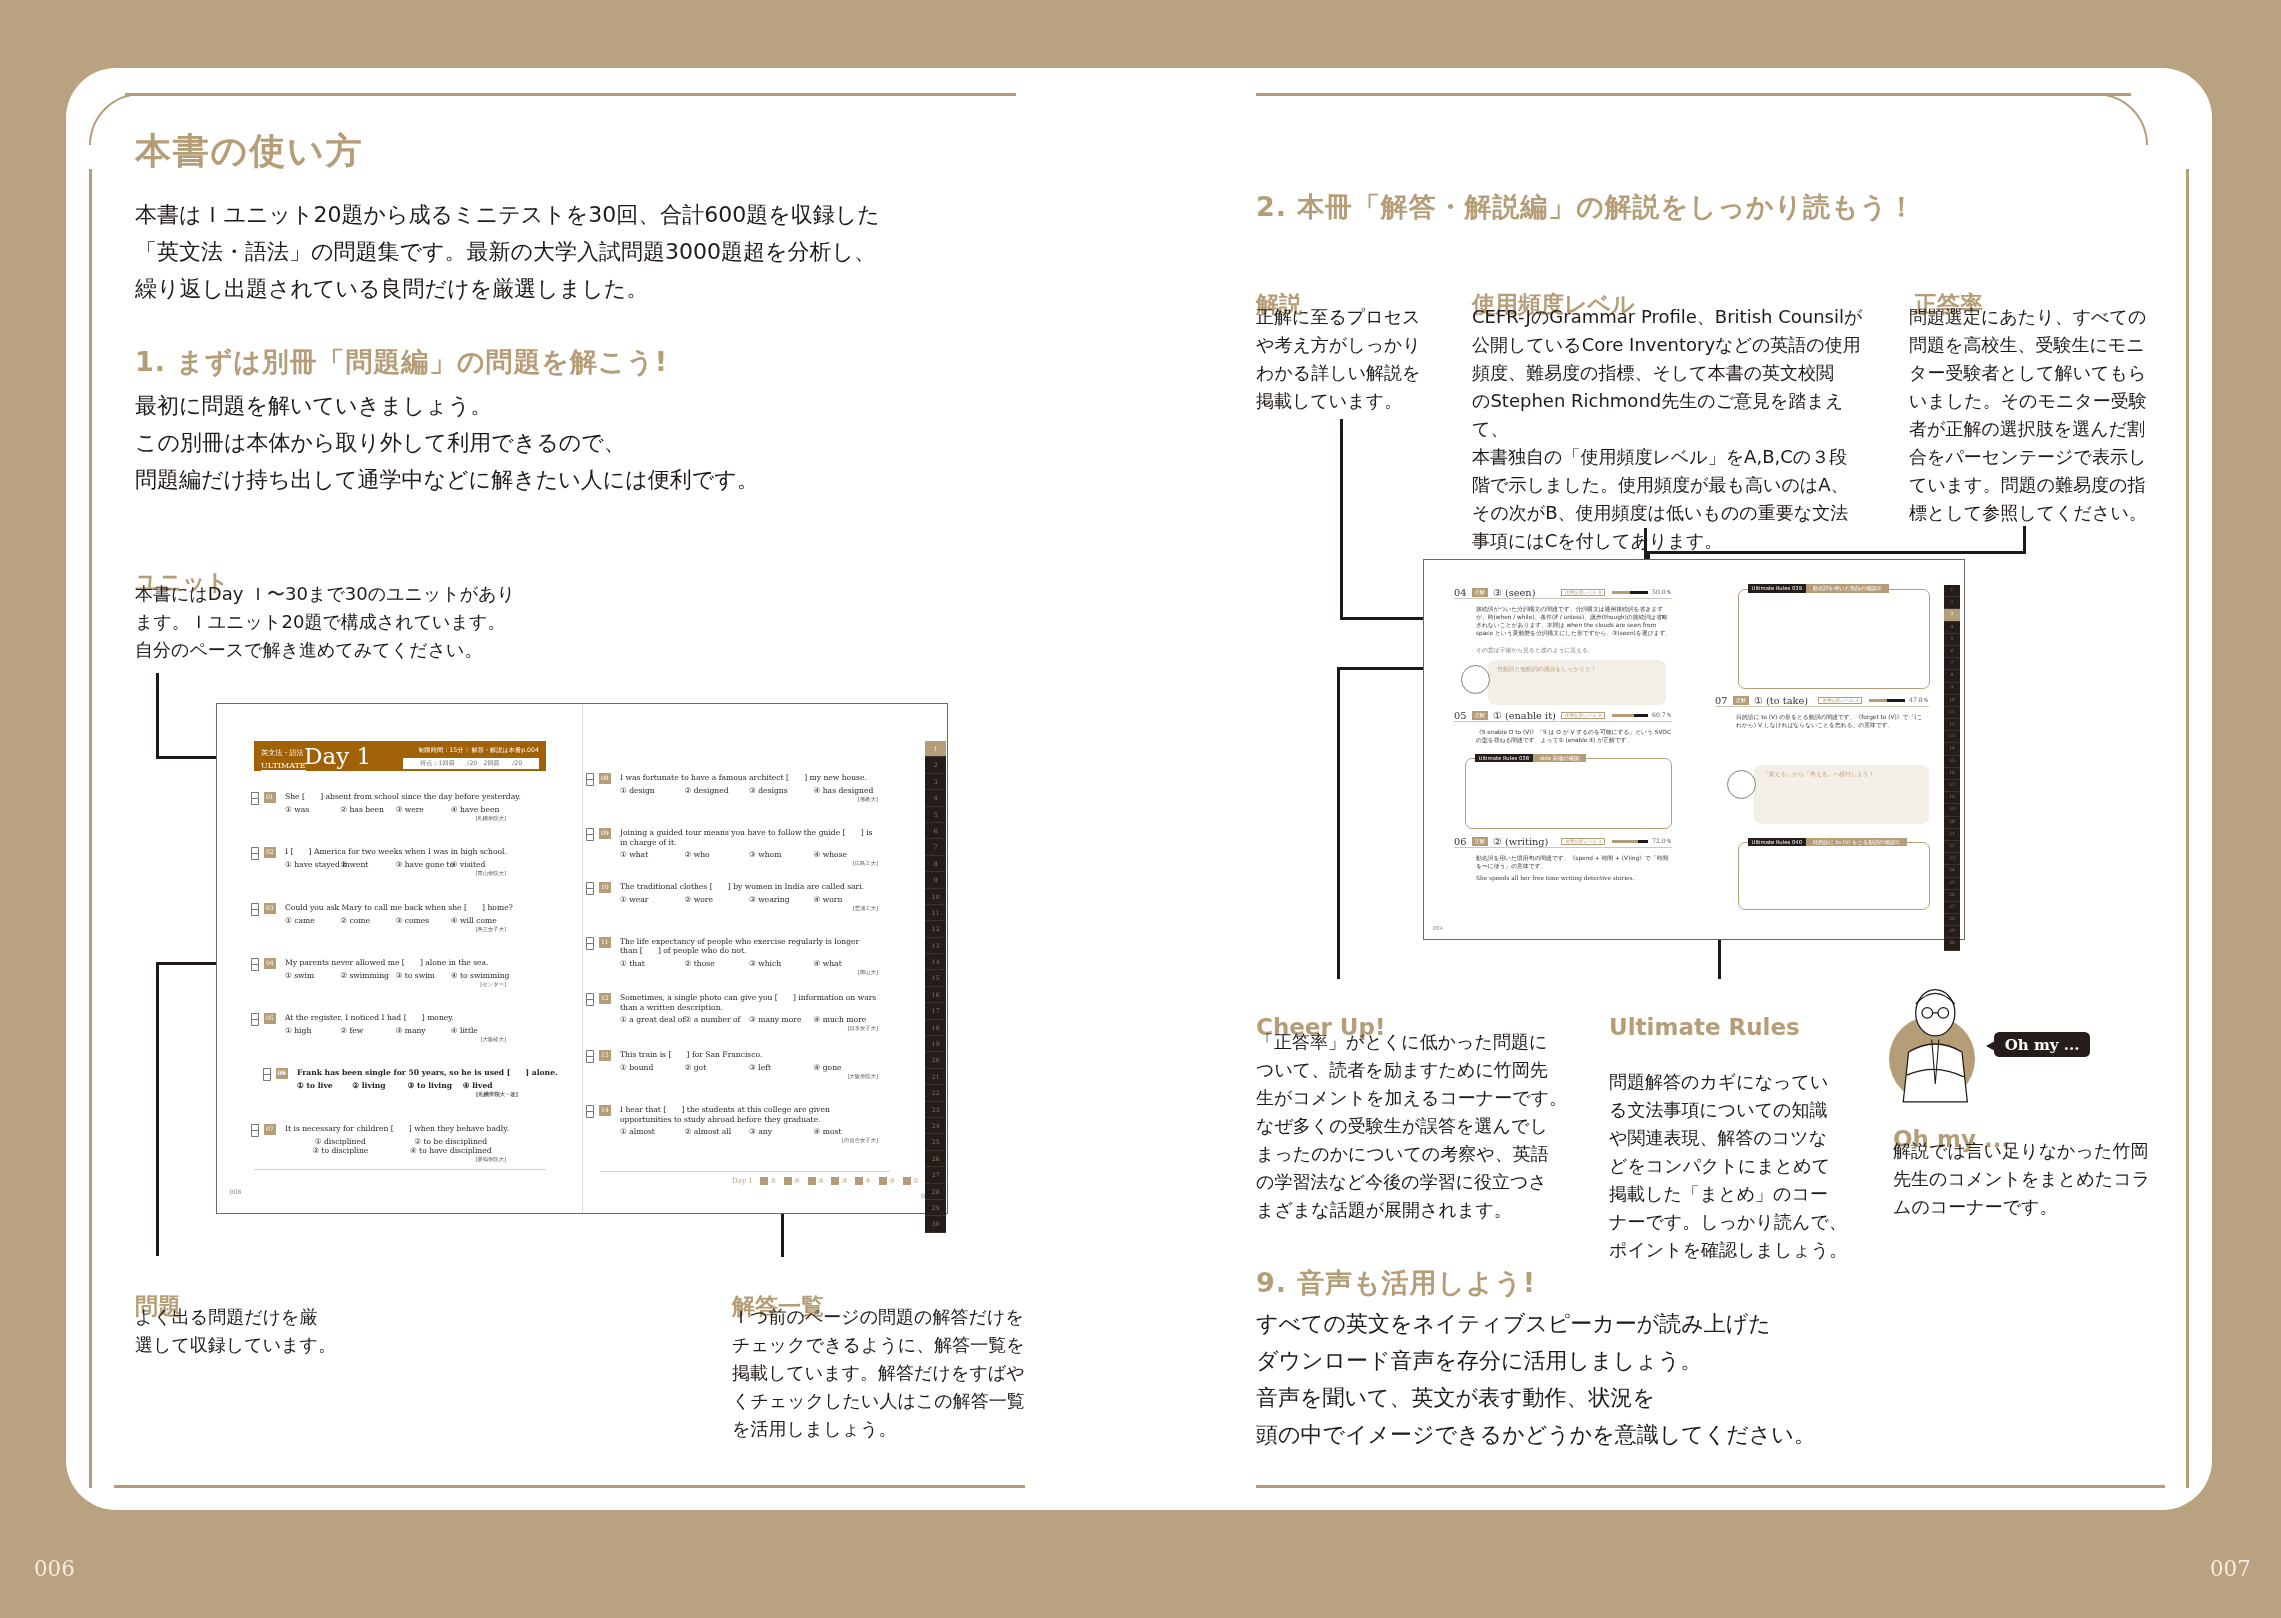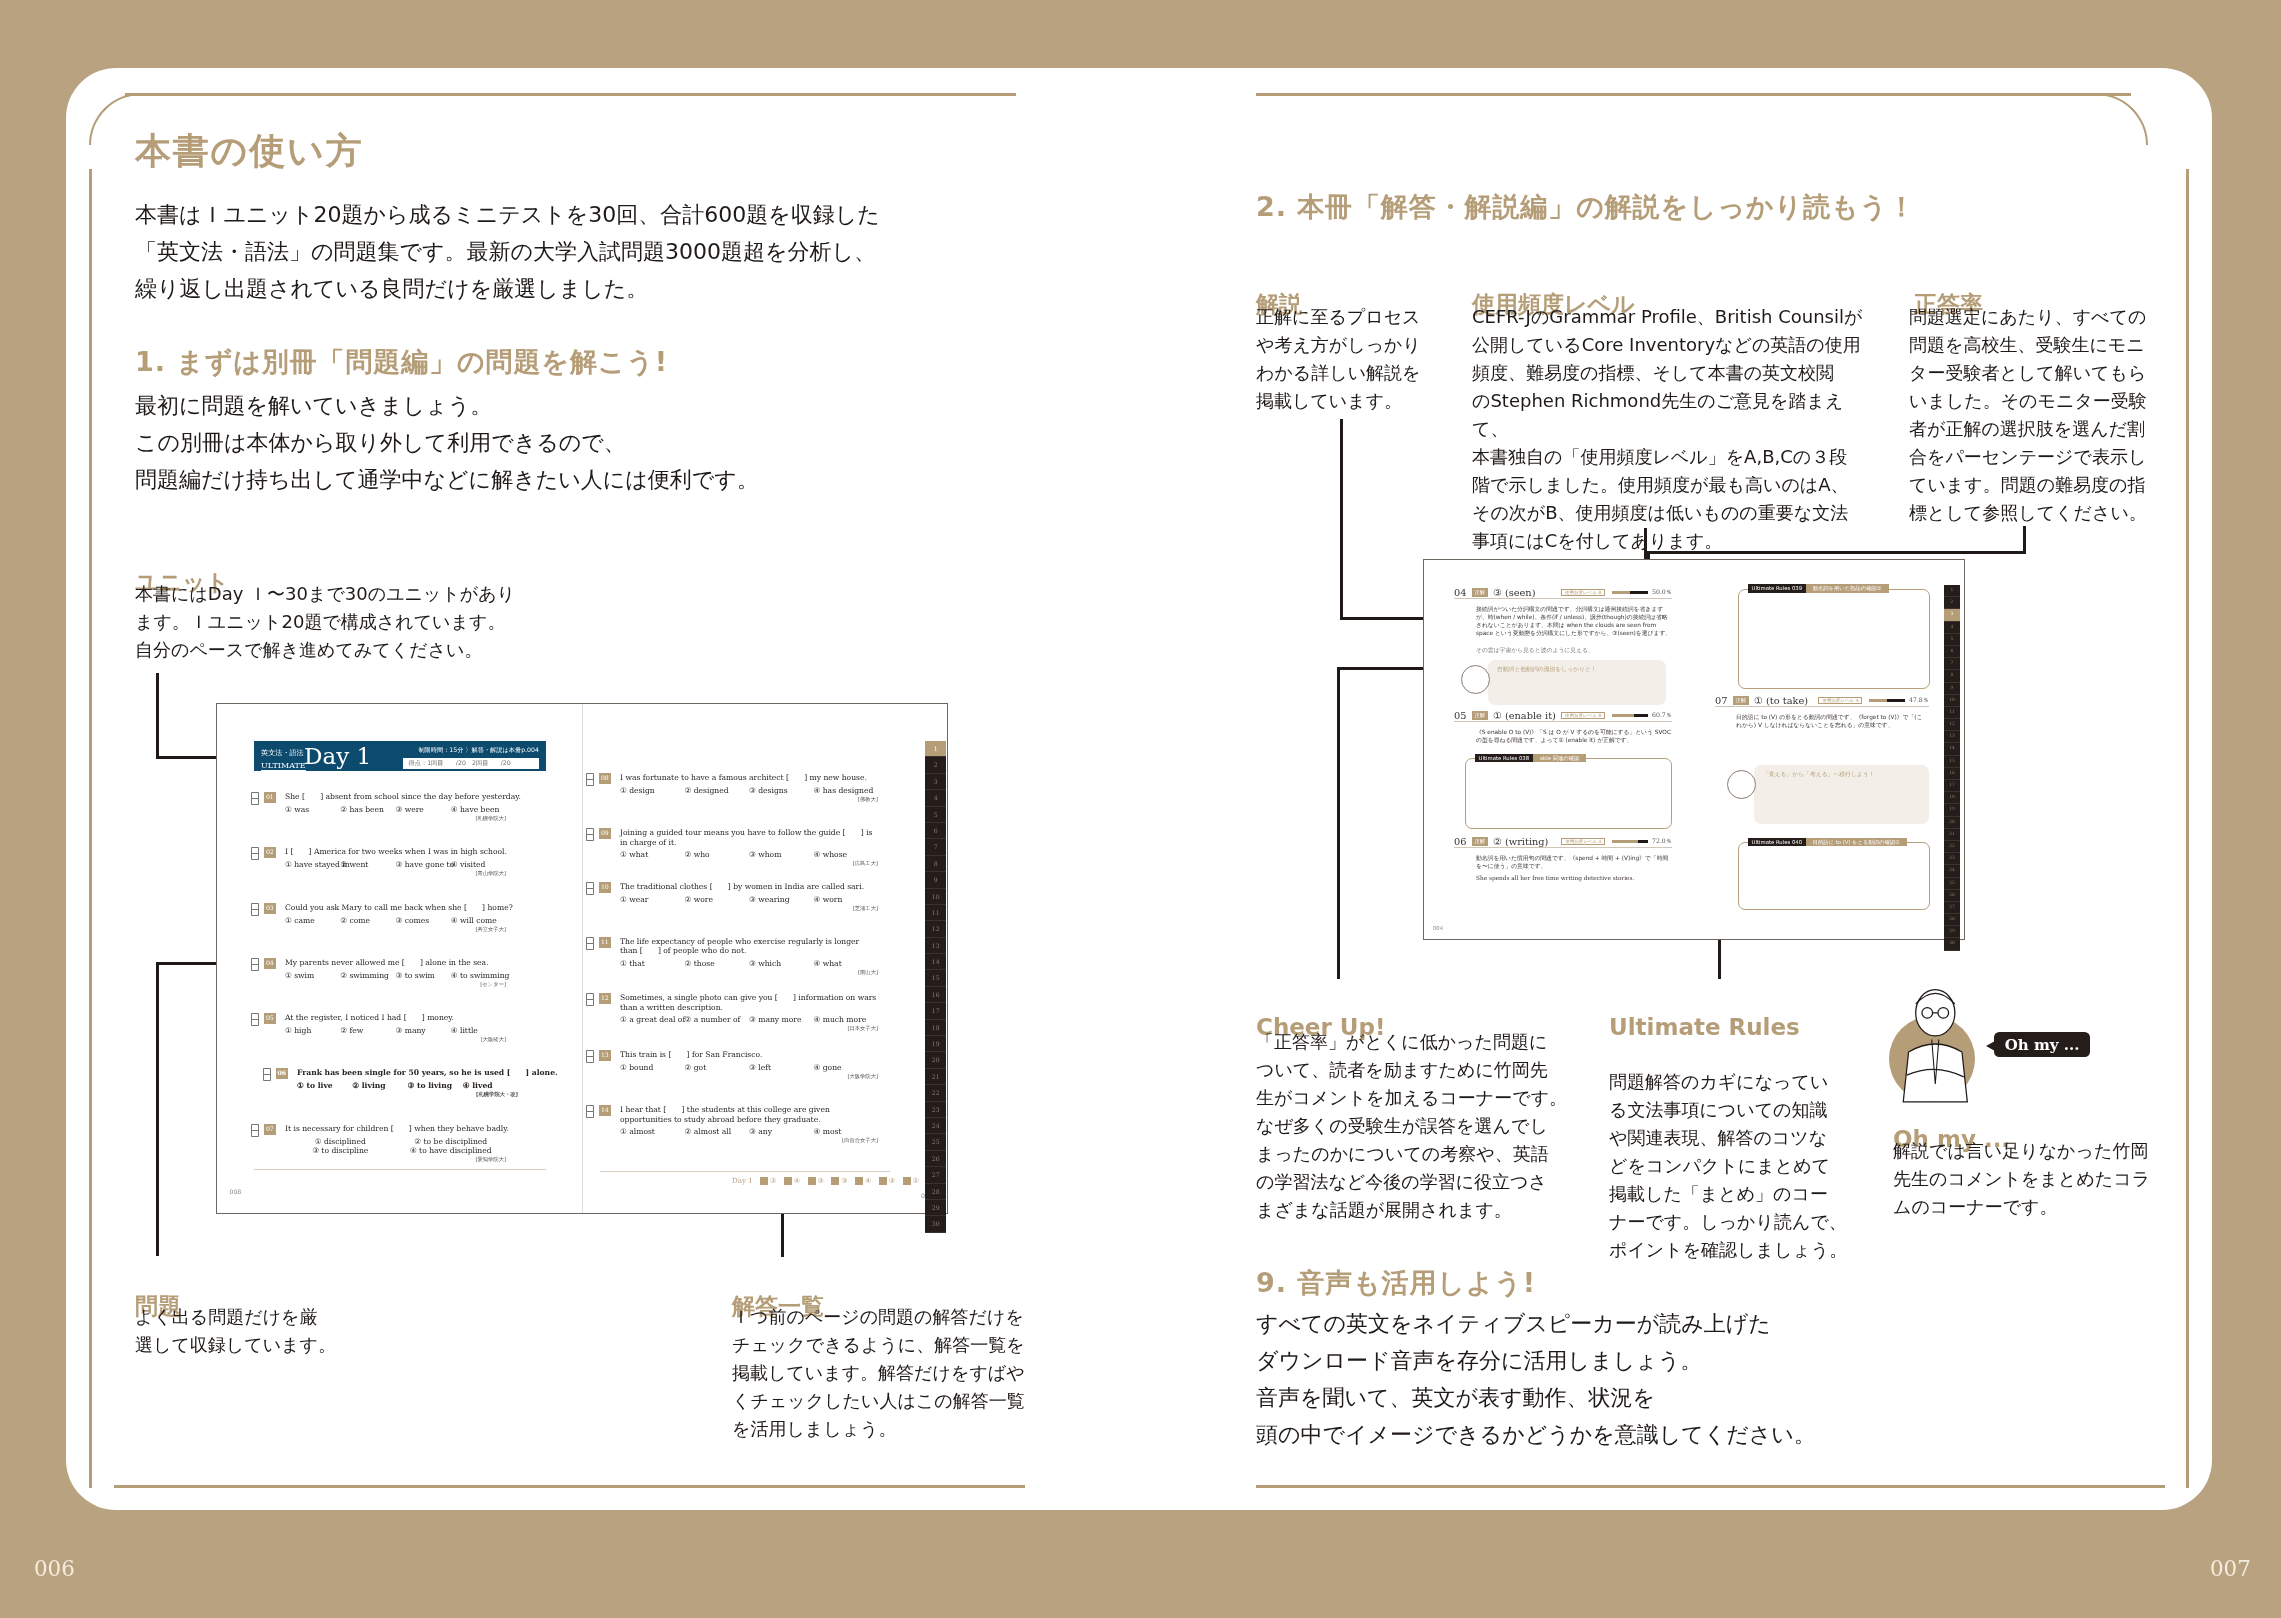--- a/index.html
+++ b/index.html
@@ -19,21 +19,21 @@
   .h-title { font-size:36px; font-weight:bold; color:#b59d78; letter-spacing:1.8px; }
   .h-sec { font-size:27px; font-weight:bold; color:#b59d78; letter-spacing:0.9px; }
   .h-sub { font-size:23px; font-weight:bold; color:#b59d78;margin-top:23px; }
   .body-lg { font-size:22px; line-height:37px; white-space:pre-line; }
   .body-md { font-size:18px; line-height:28px; white-space:pre-line; }
   .leader { position:absolute; background:#1f1a17; }
   .dot { position:absolute; width:12.5px; height:12.5px; border-radius:50%; background:#1f1a17; }
 
   
   .spread { position:absolute; border:1.8px solid #6d6760; background:#fff; box-sizing:border-box; }
-  .day-banner { position:absolute; background:#0c4a6e; color:#fff; box-sizing:border-box; }
+  .day-banner { position:absolute; background:#a16207; color:#fff; box-sizing:border-box;text-align:center; }
   .day-banner .cat { position:absolute; left:7.1px; top:7.1px; font-size:7.1px; line-height:9px; }
   .day-banner .ult { position:absolute; left:7.1px; top:19.6px; font-size:8px; font-family:"DejaVu Serif",serif; border-bottom:0.9px solid #fff; }
   .day-banner .day { position:absolute; left:50px; top:1.8px; font-size:23px; font-family:"DejaVu Serif",serif; }
   .day-banner .meta { position:absolute; right:7.1px; top:5.3px; font-size:6.2px; }
   .day-banner .score { position:absolute; right:7.1px; top:17px; background:#fff; color:#6d6760; font-size:6.2px; padding:0.9px 5.3px; width:125px; }
   .q { position:absolute; font-family:"DejaVu Serif",serif; font-size:7.6px; color:#2a2522; }
   .q .num { position:absolute; left:-21.4px; top:0; width:12.5px; height:10.7px; background:#b59d78; color:#fff; font-size:6.2px; text-align:center; line-height:10.7px; }
   .q .chk { position:absolute; left:-34px; top:0; width:6.2px; height:4.5px; border:0.9px solid #777; border-radius:0.9px; }
   .q .chk2 { top:6.2px; }
   .q .stem { white-space:nowrap; }

